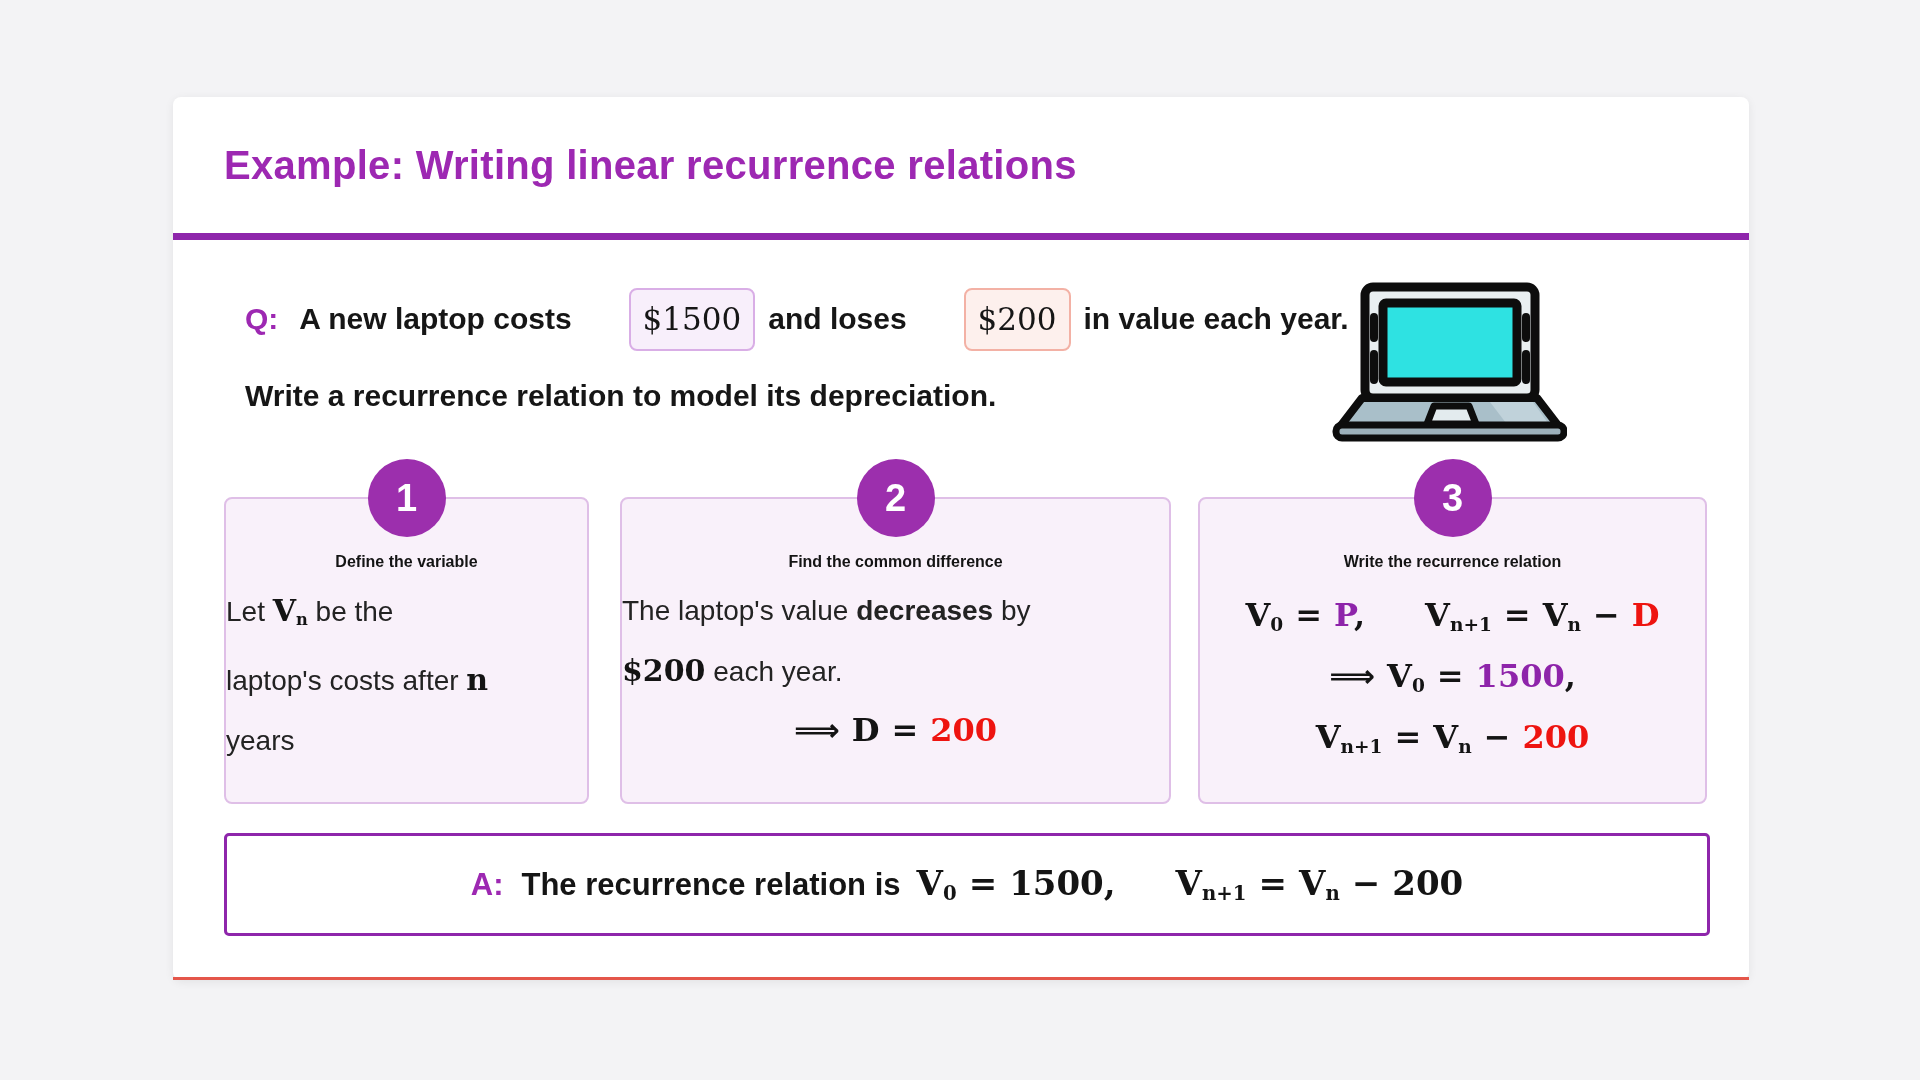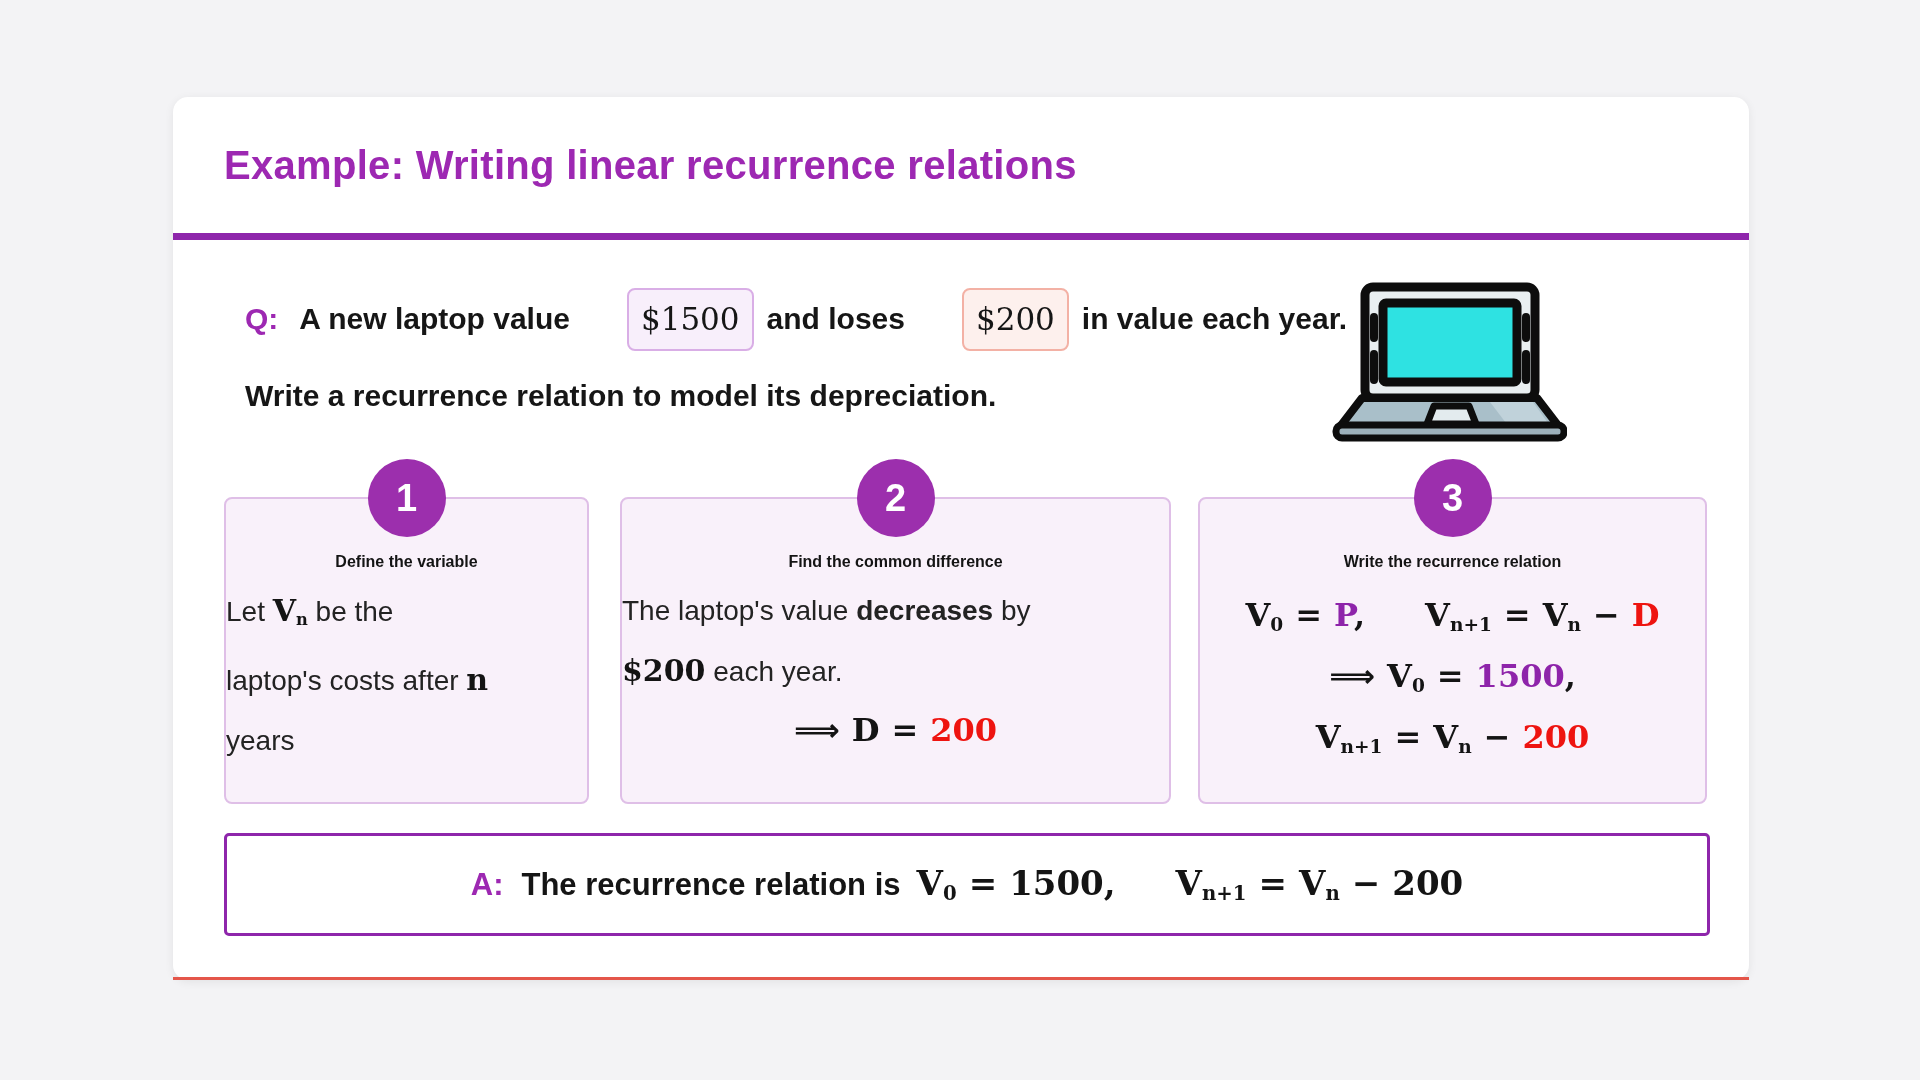--- a/index.html
+++ b/index.html
@@ -8,21 +8,21 @@
     width: 1920px; height: 1080px;
     background: #f3f3f5;
     font-family: "Liberation Sans", sans-serif;
     position: relative;
     overflow: hidden;
   }
   .card {
     position: absolute; left: 173px; top: 97px;
     width: 1576px; height: 883px;
     background: #ffffff;
-    border-radius: 15px;
+    border-radius: 8px;
     box-shadow: 0 2px 10px rgba(0,0,0,0.07);
   }
   .card-bottom-line {
     position: absolute; left: 0; bottom: 0; width: 100%; height: 3px;
     background: #e4564a;
   }
   .heading {
     position: absolute; left: 51px; top: 46px;
     font-size: 40px; font-weight: bold; color: #9d28b2;
     letter-spacing: 0.3px;
@@ -105,21 +105,21 @@
 </head>
 <body>
 
 <div class="card">
 
   <div class="heading">Example: Writing linear recurrence relations</div>
   <div class="divider"></div>
 
   <div class="q-line q1">
     <span class="q-label">Q:</span>
-    <span>A new laptop value</span>
+    <span>A new laptop costs</span>
     <span class="money cost">$1500</span>
     <span>and loses</span>
     <span class="money loss">$200</span>
     <span>in value each year.</span>
   </div>
   <div class="q-line q2">
     <span>Write a recurrence relation to model its depreciation.</span>
   </div>
 
   <div class="laptop">

